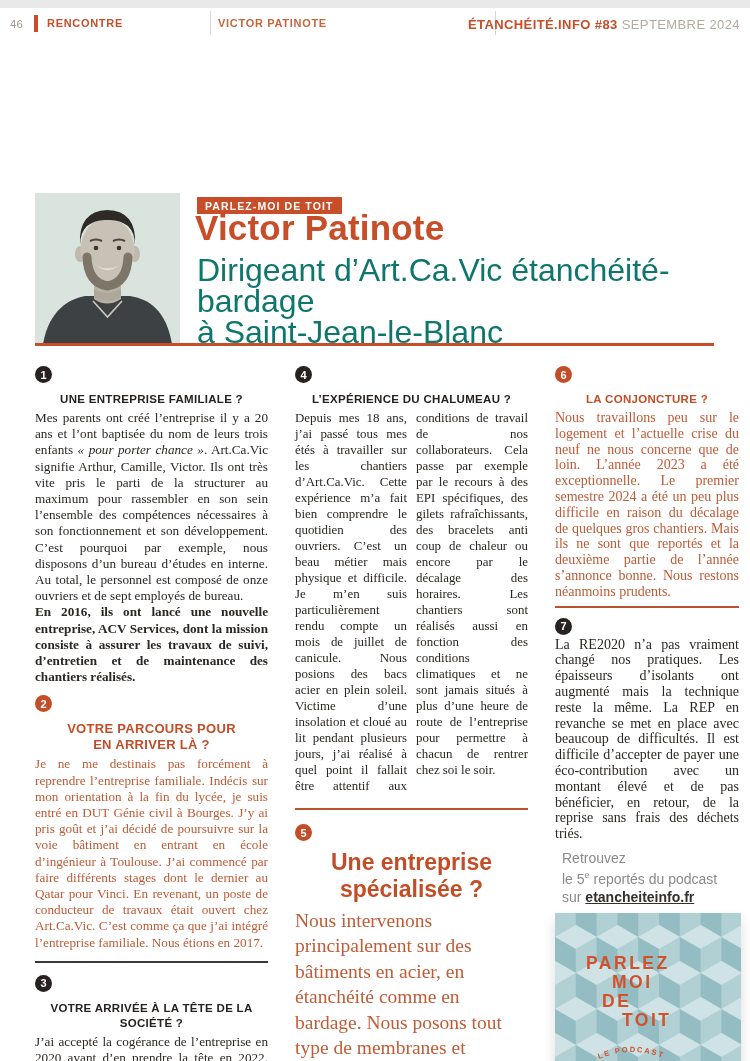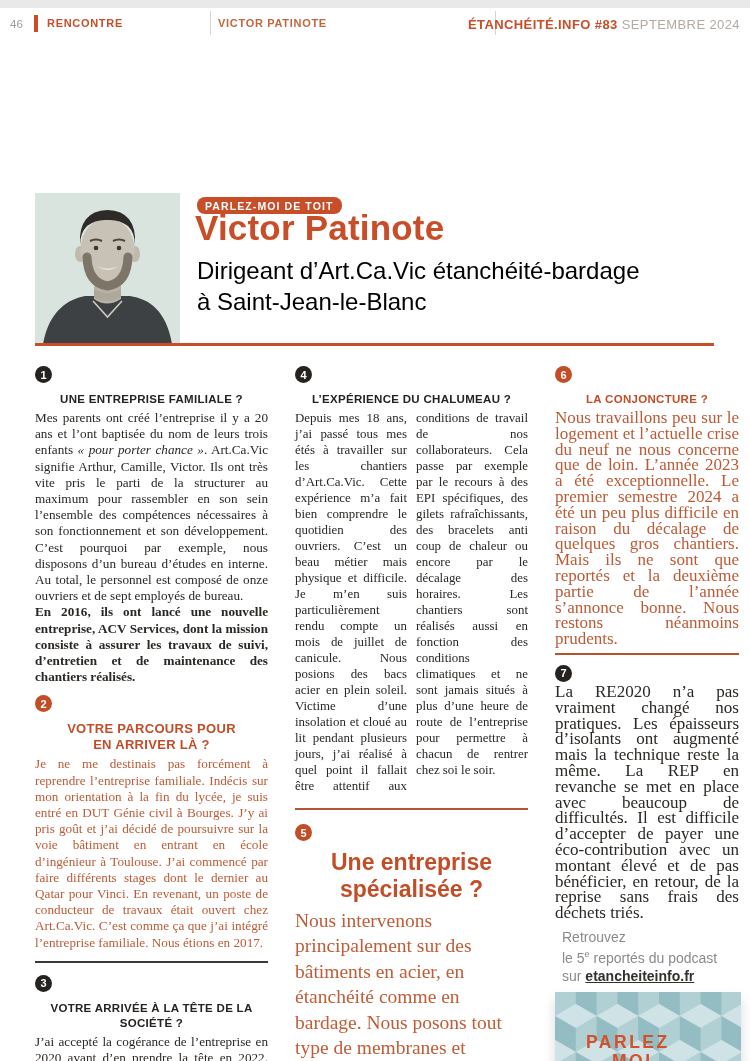--- a/index.html
+++ b/index.html
@@ -20,24 +20,24 @@
                letter-spacing:.7px;color:var(--accent);}
   .hdr-div{position:absolute;top:3px;width:1px;height:24px;background:#ddd2c9;}
   .hdr-div1{left:210px}.hdr-div2{left:495px}
   .hdr-person{position:absolute;left:218px;top:9px;font-size:11px;font-weight:bold;
               letter-spacing:.7px;color:#c2663f;}
   .hdr-mag{position:absolute;right:10px;top:9px;font-size:13px;letter-spacing:.4px;color:var(--muted);}
   .hdr-mag .mag-name{color:var(--accent);font-weight:bold;}
   
   .photo{position:absolute;left:35px;top:185px;width:145px;height:151px;overflow:hidden;}
   .kicker{position:absolute;left:197px;top:189px;background:var(--accent);color:#fff;
-          font-size:10.5px;font-weight:bold;letter-spacing:1.1px;padding:3px 8px 2px;border-radius:8px;}
+          font-size:10.5px;font-weight:bold;letter-spacing:1.1px;padding:3px 8px 2px;}
   .title{position:absolute;left:195px;top:200px;margin:0;font-size:35px;font-weight:bold;
          color:var(--accent);letter-spacing:.2px;}
-  .subtitle{position:absolute;left:197px;top:247px;font-size:24px;line-height:31px;color:#000000;}
+  .subtitle{position:absolute;left:197px;top:247px;font-size:32px;line-height:31px;color:#0f766e;}
   .rule{position:absolute;left:35px;top:335px;width:679px;height:3px;background:var(--accent);}
   
   .cols{position:absolute;left:35px;top:352px;width:705px;display:grid;
         grid-template-columns:233px 233px 184px;gap:0 27px;}
   .q{margin:0;}
   .qnum{display:flex;align-items:center;justify-content:center;width:17px;height:17px;
         border-radius:50%;color:#fff;font-size:11px;font-weight:bold;margin-top:6px;}
   .qnum.dark{background:#26221f;} .qnum.red{background:var(--red-head);}
   .qhead{margin:9px 0 3px;font-size:11.5px;line-height:15px;font-weight:bold;letter-spacing:.3px;text-align:center;}
   .qhead.dark{color:var(--ink-head);} .qhead.red{color:var(--red-head);}
@@ -46,21 +46,21 @@
   .qbody.dark{color:var(--ink);} .qbody.red{color:var(--red-body);}
   .qbody + .qbody{margin-top:0;font-weight:bold;}
   .divider{height:2px;border:0;margin:10px 0 0;}
   .divider.dark{background:#3c3835;} .divider.red{background:#b5542e;}
   .mt14{margin-top:14px;} .mt12{margin-top:12px;} .mt10{margin-top:10px;}
   
   .twocol{columns:2;column-gap:9px;column-fill:balance;font-size:12.9px;line-height:16px;}
   .qhead.big{font-size:23px;line-height:27px;letter-spacing:0;margin:8px 0 5px;}
   .qbody.big{font-size:19.5px;line-height:25.4px;text-align:left;color:#c05c36;}
   
-  .col3 .qbody{font-size:17px;line-height:15.8px;}
+  .col3 .qbody{font-size:14px;line-height:15.8px;}
   
   .note{margin:8px 0 0;padding-left:7px;font-size:14px;line-height:17.5px;color:#8a8a8a;}
   .note sup{font-size:9px;}
   .note a{color:#33302c;font-weight:bold;text-decoration:underline;cursor:pointer;}
   
   .tile{display:block;margin-top:7px;width:186px;height:190px;box-shadow:0 7px 12px rgba(0,0,0,.14);}
   .tile-word{font-family:"Liberation Sans", sans-serif;font-weight:bold;font-size:17.5px;
              letter-spacing:2.5px;fill:#d3512a;}
   .tile-tag{font-family:"Liberation Sans", sans-serif;font-weight:bold;font-size:7.5px;
             letter-spacing:1.8px;fill:#d3512a;}

